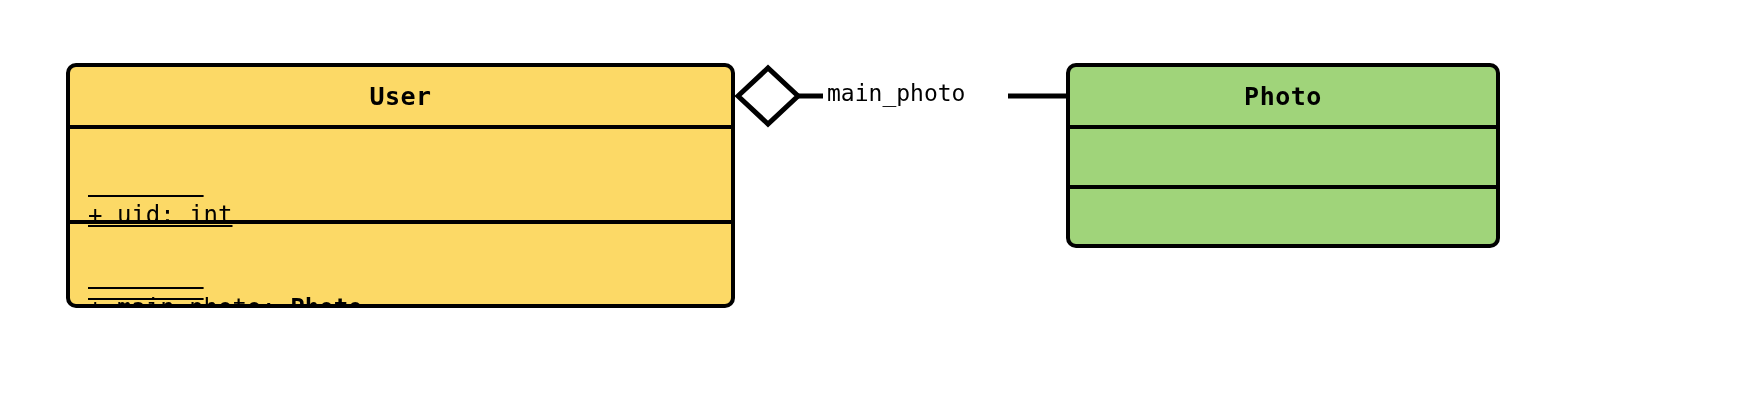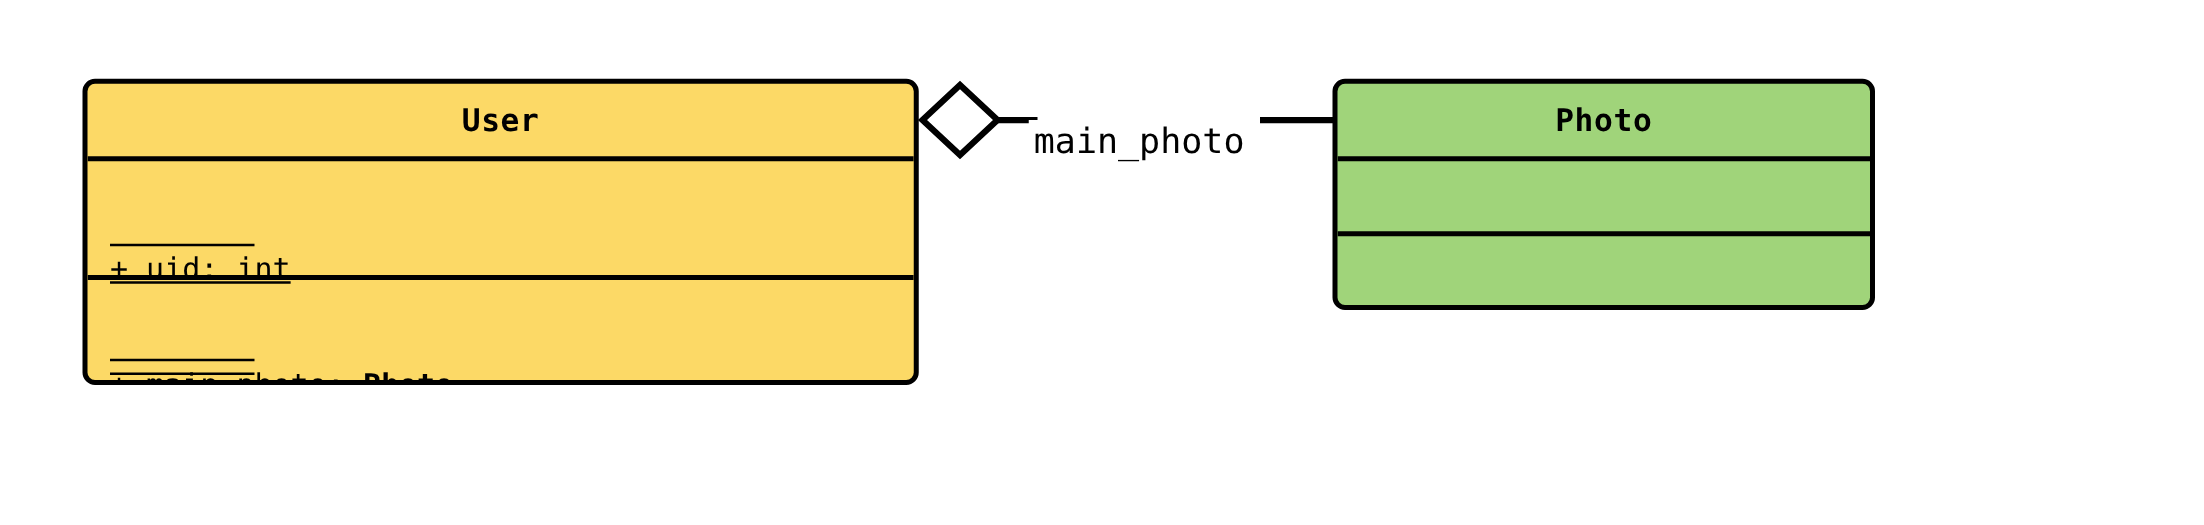--- a/index.html
+++ b/index.html
@@ -94,22 +94,22 @@
     top: 63px;
     width: 345px;
     height: 80px;
     pointer-events: none;
   }
   #association svg { display: block; }
 
   .assoc-label {
     position: absolute;
     left: 823px;
-    top: 96px;
-    font-size: 28px;
+    top: 80px;
+    font-size: 23px;
     color: #000000;
     white-space: nowrap;
     background: #ffffff;
     padding: 0 4px;
   }
 </style>
 </head>
 <body>
 
 <div id="diagram">

